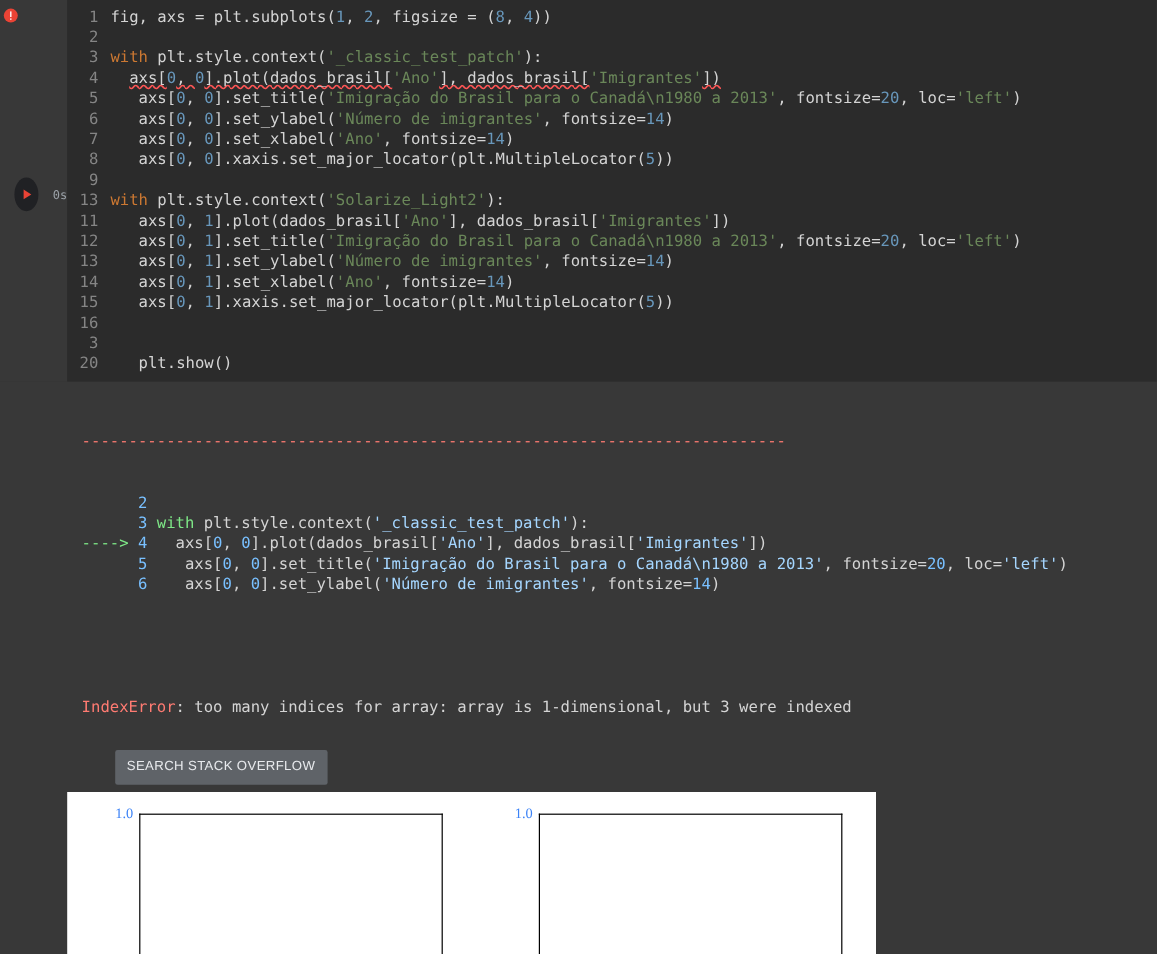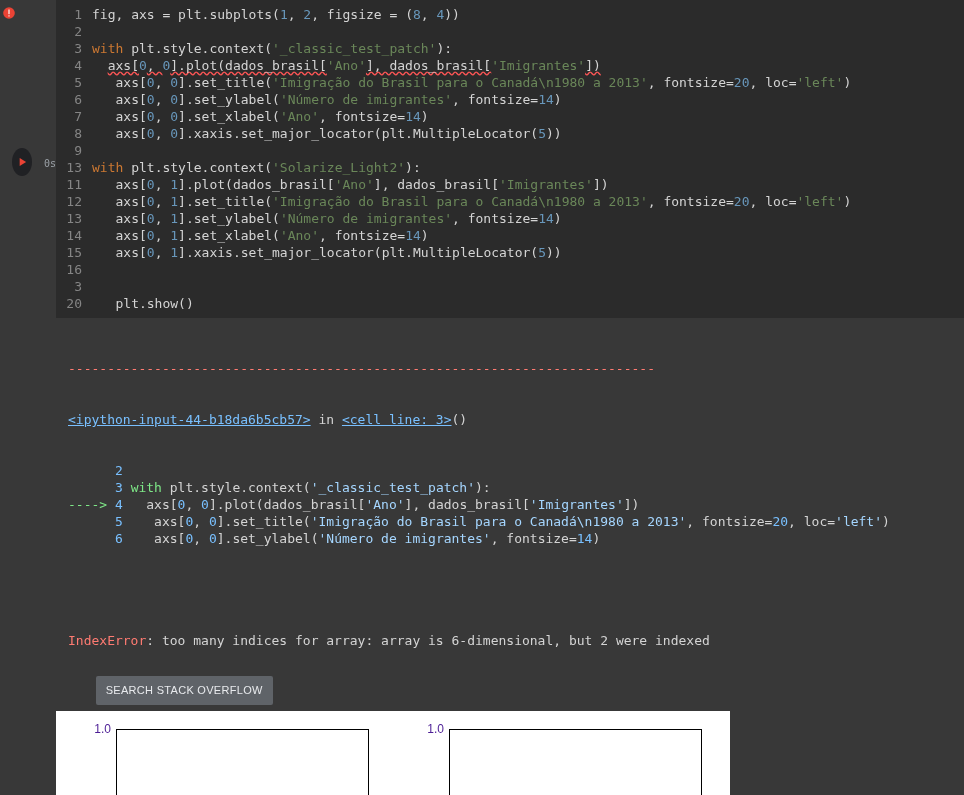--- a/index.html
+++ b/index.html
@@ -116,22 +116,22 @@
     right: 4px;
     bottom: 0;
     border: 1px solid #000;
     border-bottom: none;
     background: #fff;
   }
   .ytick {
     position: absolute;
     right: 262px;
     font-size: 12px;
-    color: #4c1d95;
-    font-family: Liberation Sans, sans-serif;
+    color: #3b82f6;
+    font-family: Liberation Serif, serif;
     transform: translateY(-50%);
   }
   .c-op { color: #d4d4d4; }
   .c-num { color: #6897bb; }
   .c-str { color: #6a8759; }
   .c-kw { color: #cc7832; }
   .c-paren { color: #d4d4d4; }
   .underline-err {
     text-decoration: underline wavy #ff5555;
     text-decoration-skip-ink: none;
@@ -175,24 +175,23 @@
         <div>16</div>
         <div>3</div>
         <div>20</div>
       </div>
     <div class="code-body" id="codebody"><div>fig<span class="c-op">,</span> axs <span class="c-op">=</span> plt<span class="c-op">.</span>subplots<span class="c-paren">(</span><span class="c-num">1</span><span class="c-op">,</span> <span class="c-num">2</span><span class="c-op">,</span> figsize <span class="c-op">=</span> <span class="c-paren">(</span><span class="c-num">8</span><span class="c-op">,</span> <span class="c-num">4</span><span class="c-paren">))</span></div><div>&nbsp;</div><div><span class="c-kw">with</span> plt<span class="c-op">.</span>style<span class="c-op">.</span>context<span class="c-paren">(</span><span class="c-str">'_classic_test_patch'</span><span class="c-paren">)</span><span class="c-op">:</span></div><div>  <span class="underline-err">axs[</span><span class="c-num">0</span><span class="underline-err">, </span><span class="c-num">0</span><span class="underline-err">].plot(dados_brasil[</span><span class="c-str">'Ano'</span><span class="underline-err">], dados_brasil[</span><span class="c-str">'Imigrantes'</span><span class="underline-err">])</span></div><div>   axs<span class="c-paren">[</span><span class="c-num">0</span><span class="c-op">,</span> <span class="c-num">0</span><span class="c-paren">]</span><span class="c-op">.</span>set_title<span class="c-paren">(</span><span class="c-str">'Imigração do Brasil para o Canadá\n1980 a 2013'</span><span class="c-op">,</span> fontsize<span class="c-op">=</span><span class="c-num">20</span><span class="c-op">,</span> loc<span class="c-op">=</span><span class="c-str">'left'</span><span class="c-paren">)</span></div><div>   axs<span class="c-paren">[</span><span class="c-num">0</span><span class="c-op">,</span> <span class="c-num">0</span><span class="c-paren">]</span><span class="c-op">.</span>set_ylabel<span class="c-paren">(</span><span class="c-str">'Número de imigrantes'</span><span class="c-op">,</span> fontsize<span class="c-op">=</span><span class="c-num">14</span><span class="c-paren">)</span></div><div>   axs<span class="c-paren">[</span><span class="c-num">0</span><span class="c-op">,</span> <span class="c-num">0</span><span class="c-paren">]</span><span class="c-op">.</span>set_xlabel<span class="c-paren">(</span><span class="c-str">'Ano'</span><span class="c-op">,</span> fontsize<span class="c-op">=</span><span class="c-num">14</span><span class="c-paren">)</span></div><div>   axs<span class="c-paren">[</span><span class="c-num">0</span><span class="c-op">,</span> <span class="c-num">0</span><span class="c-paren">]</span><span class="c-op">.</span>xaxis<span class="c-op">.</span>set_major_locator<span class="c-paren">(</span>plt<span class="c-op">.</span>MultipleLocator<span class="c-paren">(</span><span class="c-num">5</span><span class="c-paren">))</span></div><div>&nbsp;</div><div><span class="c-kw">with</span> plt<span class="c-op">.</span>style<span class="c-op">.</span>context<span class="c-paren">(</span><span class="c-str">'Solarize_Light2'</span><span class="c-paren">)</span><span class="c-op">:</span></div><div>   axs<span class="c-paren">[</span><span class="c-num">0</span><span class="c-op">,</span> <span class="c-num">1</span><span class="c-paren">]</span><span class="c-op">.</span>plot<span class="c-paren">(</span>dados_brasil<span class="c-paren">[</span><span class="c-str">'Ano'</span><span class="c-paren">]</span><span class="c-op">,</span> dados_brasil<span class="c-paren">[</span><span class="c-str">'Imigrantes'</span><span class="c-paren">])</span></div><div>   axs<span class="c-paren">[</span><span class="c-num">0</span><span class="c-op">,</span> <span class="c-num">1</span><span class="c-paren">]</span><span class="c-op">.</span>set_title<span class="c-paren">(</span><span class="c-str">'Imigração do Brasil para o Canadá\n1980 a 2013'</span><span class="c-op">,</span> fontsize<span class="c-op">=</span><span class="c-num">20</span><span class="c-op">,</span> loc<span class="c-op">=</span><span class="c-str">'left'</span><span class="c-paren">)</span></div><div>   axs<span class="c-paren">[</span><span class="c-num">0</span><span class="c-op">,</span> <span class="c-num">1</span><span class="c-paren">]</span><span class="c-op">.</span>set_ylabel<span class="c-paren">(</span><span class="c-str">'Número de imigrantes'</span><span class="c-op">,</span> fontsize<span class="c-op">=</span><span class="c-num">14</span><span class="c-paren">)</span></div><div>   axs<span class="c-paren">[</span><span class="c-num">0</span><span class="c-op">,</span> <span class="c-num">1</span><span class="c-paren">]</span><span class="c-op">.</span>set_xlabel<span class="c-paren">(</span><span class="c-str">'Ano'</span><span class="c-op">,</span> fontsize<span class="c-op">=</span><span class="c-num">14</span><span class="c-paren">)</span></div><div>   axs<span class="c-paren">[</span><span class="c-num">0</span><span class="c-op">,</span> <span class="c-num">1</span><span class="c-paren">]</span><span class="c-op">.</span>xaxis<span class="c-op">.</span>set_major_locator<span class="c-paren">(</span>plt<span class="c-op">.</span>MultipleLocator<span class="c-paren">(</span><span class="c-num">5</span><span class="c-paren">))</span></div><div>&nbsp;</div><div>&nbsp;</div><div>   plt<span class="c-op">.</span>show<span class="c-paren">()</span></div></div>
   </div>
 </div>
 
 <div class="output-area">
   <div class="dashes">---------------------------------------------------------------------------</div>
-  <div><span class="err-link">&lt;ipython-input-44-b18da6b5cb57&gt;</span><span> in </span><span class="err-link">&lt;cell line: 3&gt;</span><span>()</span></div>
   <div id="tb-lines"><div>      <span class="err-num">2</span> </div><div>      <span class="err-num">3</span> <span class="err-kw">with</span> plt.style.context(<span class="err-str">'_classic_test_patch'</span>):</div><div><span class="arrow">----&gt; </span><span class="err-num">4</span>   axs[<span class="err-num">0</span>, <span class="err-num">0</span>].plot(dados_brasil[<span class="err-str">'Ano'</span>], dados_brasil[<span class="err-str">'Imigrantes'</span>])</div><div>      <span class="err-num">5</span>    axs[<span class="err-num">0</span>, <span class="err-num">0</span>].set_title(<span class="err-str">'Imigração do Brasil para o Canadá\n1980 a 2013'</span>, fontsize=<span class="err-num">20</span>, loc=<span class="err-str">'left'</span>)</div><div>      <span class="err-num">6</span>    axs[<span class="err-num">0</span>, <span class="err-num">0</span>].set_ylabel(<span class="err-str">'Número de imigrantes'</span>, fontsize=<span class="err-num">14</span>)</div></div>
   <div style="height:17px;"></div>
-  <div><span class="err-name">IndexError</span><span class="err-msg">: too many indices for array: array is 6-dimensional, but 2 were indexed</span></div>
+  <div><span class="err-name">IndexError</span><span class="err-msg">: too many indices for array: array is 1-dimensional, but 3 were indexed</span></div>
   <div class="so-button">SEARCH STACK OVERFLOW</div>
 </div>
 
 <div class="chart-box">
   <div class="subplot" id="sub0">
     <div class="plot-frame"></div>
   <div class="ytick" style="top: 6px;">1.0</div>
     </div>
   <div class="subplot" id="sub1">
     <div class="plot-frame"></div>

